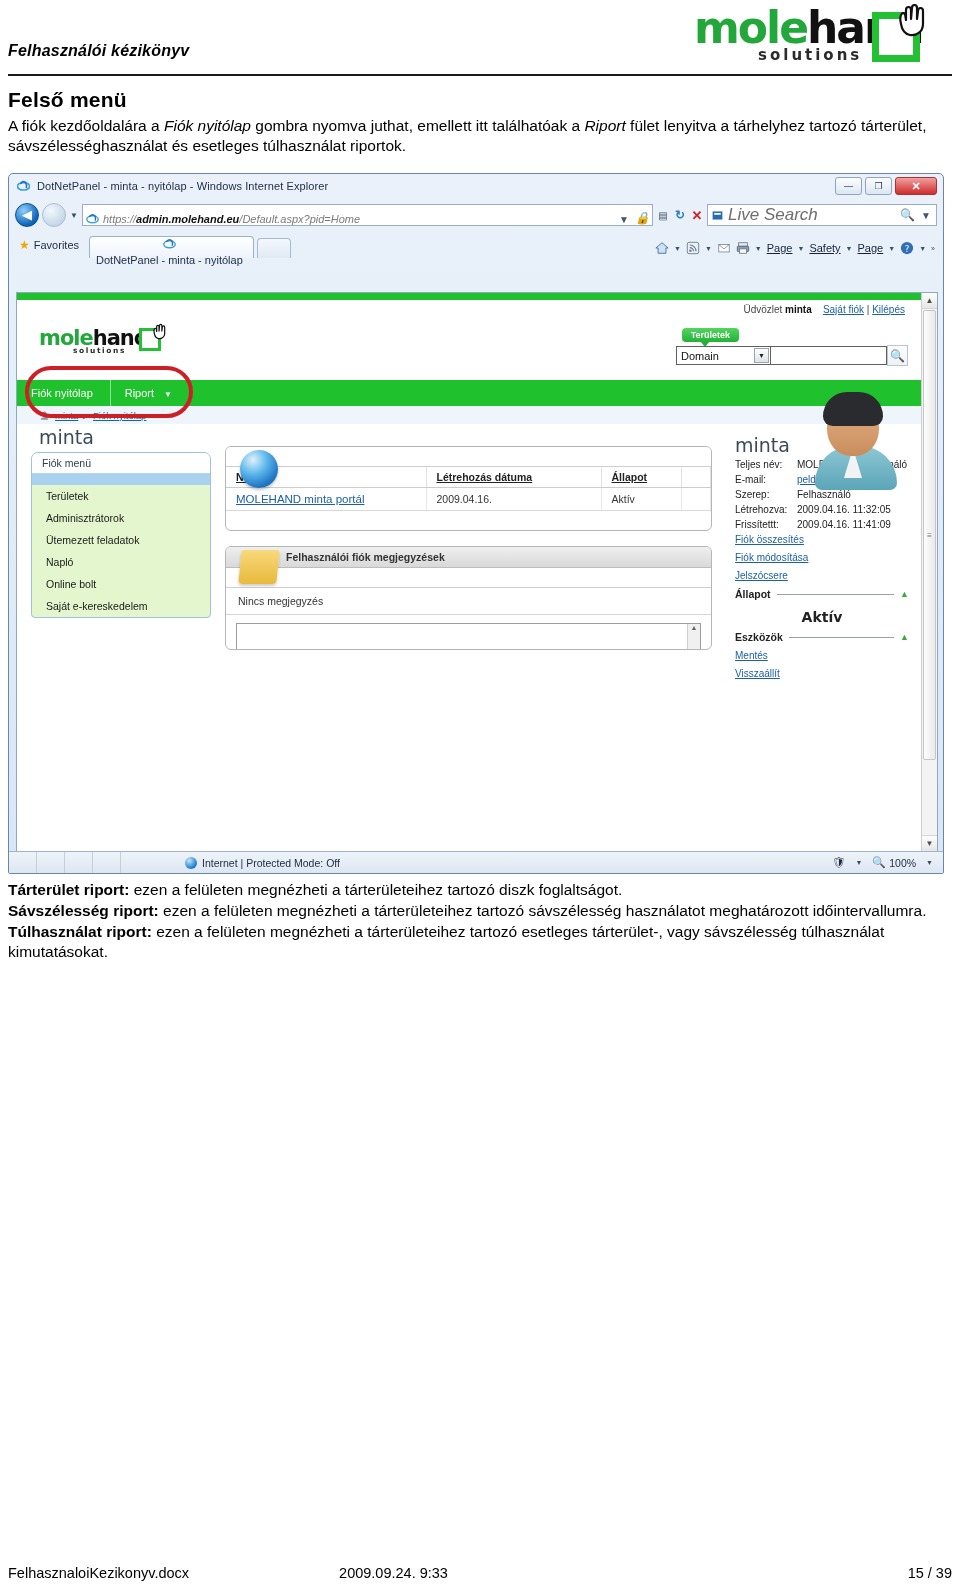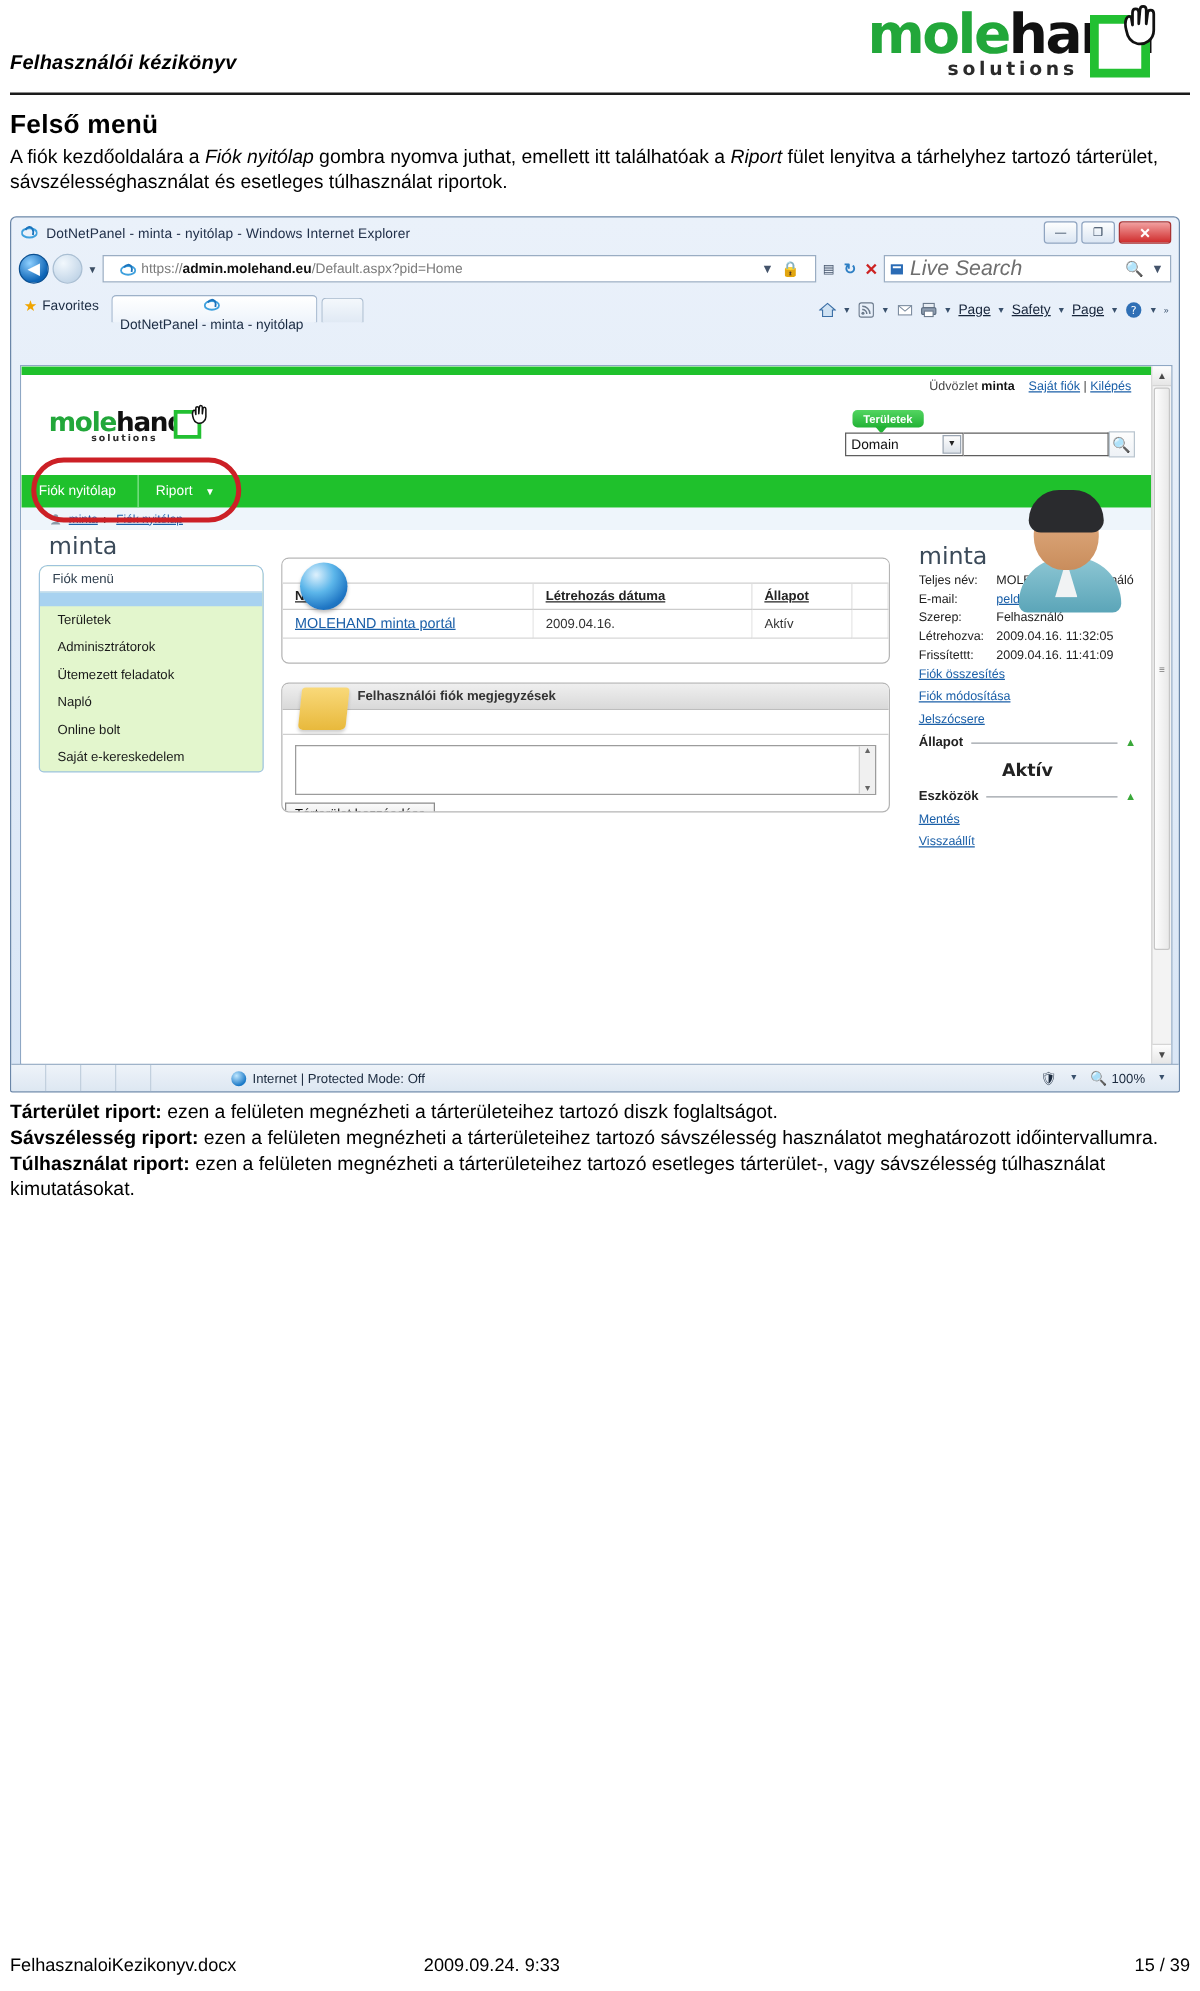--- a/index.html
+++ b/index.html
@@ -129,24 +129,25 @@
     flex:none;
   }
   .nav-back{ background:radial-gradient(circle at 35% 30%, #8fd0ff, #0c64b6 70%); border:1px solid #0b4f90;}
   .nav-fwd{ background:radial-gradient(circle at 35% 30%, #f2f8fd, #c3d6e8 75%); border:1px solid #a9bed2;}
   .nav-arrow{ color:#fff; font-size:13px; line-height:22px; text-align:center; display:block;}
   .nav-caret{ font-size:8px; color:#3b4d63; width:10px; text-align:center; flex:none;}
   .addr-box{
     flex:1; height:22px;
     background:#fff;
     border:1px solid #9aadc3;
-    display:flex; align-items:center;
-    padding:0 13px;
+    display:flex; align-items:flex-end;
+    padding:0 3px;
     gap:4px;
     min-width:0;
+    font-style:italic;
   }
   .addr-fav{
     width:13px; height:13px; flex:none;
   }
   .addr-url{
     flex:1; font-size:11px; color:#222; white-space:nowrap; overflow:hidden;
   }
   .addr-url .dim{ color:#7a7a7a; }
   .addr-url .strong{ color:#111; font-weight:bold; }
   .addr-icn{ flex:none; width:14px; text-align:center; font-size:10px; color:#44546b; }
@@ -755,20 +756,21 @@
         </div>
 
         <div class="panel" style="left:208px; top:122px; width:487px; height:104px;">
           <div class="panel-head">
             <span class="ttl">Felhasználói fiók megjegyzések</span>
           </div>
           <div class="panel-sub"></div>
           <div class="panel-icon">
               <div class="folder"></div>
             </div>
+          <div class="note-empty">Nincs megjegyzés</div>
           <div class="note-area-wrap">
             <div class="note-area">
               <div class="note-scroll">
                 <span>▲</span>
                 <span>▼</span>
               </div>
             </div>
           </div>
           <span class="note-btn">Tárterület hozzáadása</span>
         </div>

